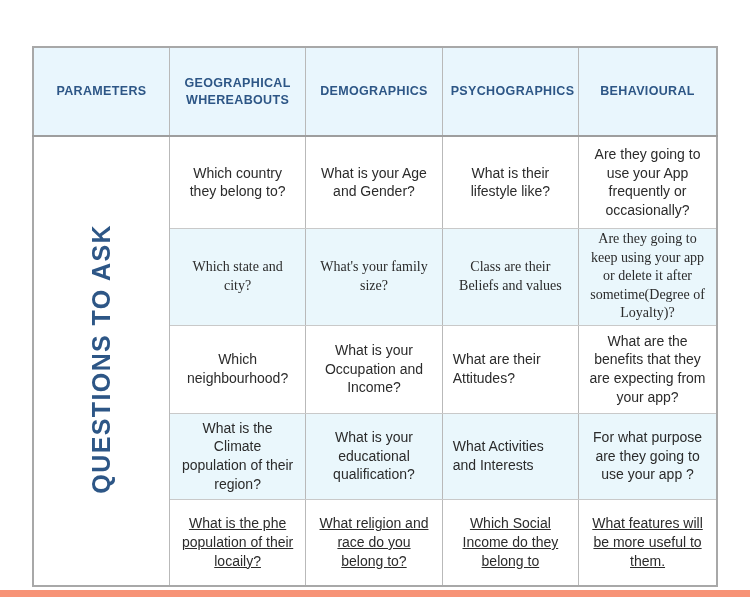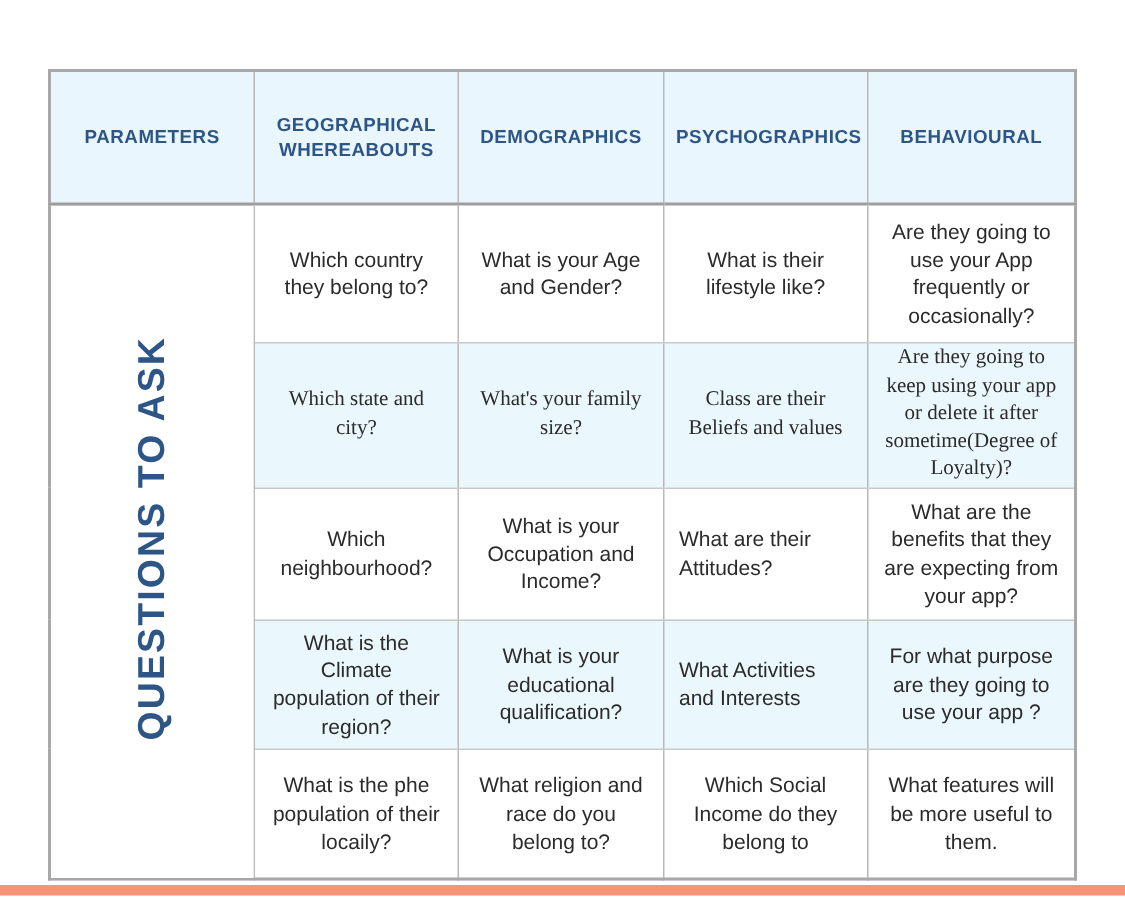--- a/index.html
+++ b/index.html
@@ -100,21 +100,21 @@
 
   tbody tr.shaded td.q { background: #eaf7fc; }
 
   tbody td.q.align-left { text-align: left; }
 
   
   tbody tr.r0 td { height: 92px; }
   tbody tr.r1 td { height: 97px; font-family: Liberation Serif, serif; }
   tbody tr.r2 td { height: 88px; }
   tbody tr.r3 td { height: 86px; }
-  tbody tr.r4 td { height: 87px; }
+  tbody tr.r4 td { height: 87px; text-decoration: underline; }
 
   
   #accent-bar {
     position: absolute;
     left: 0;
     top: 590px;
     width: 750px;
     height: 7px;
     background: #f79377;
   }

